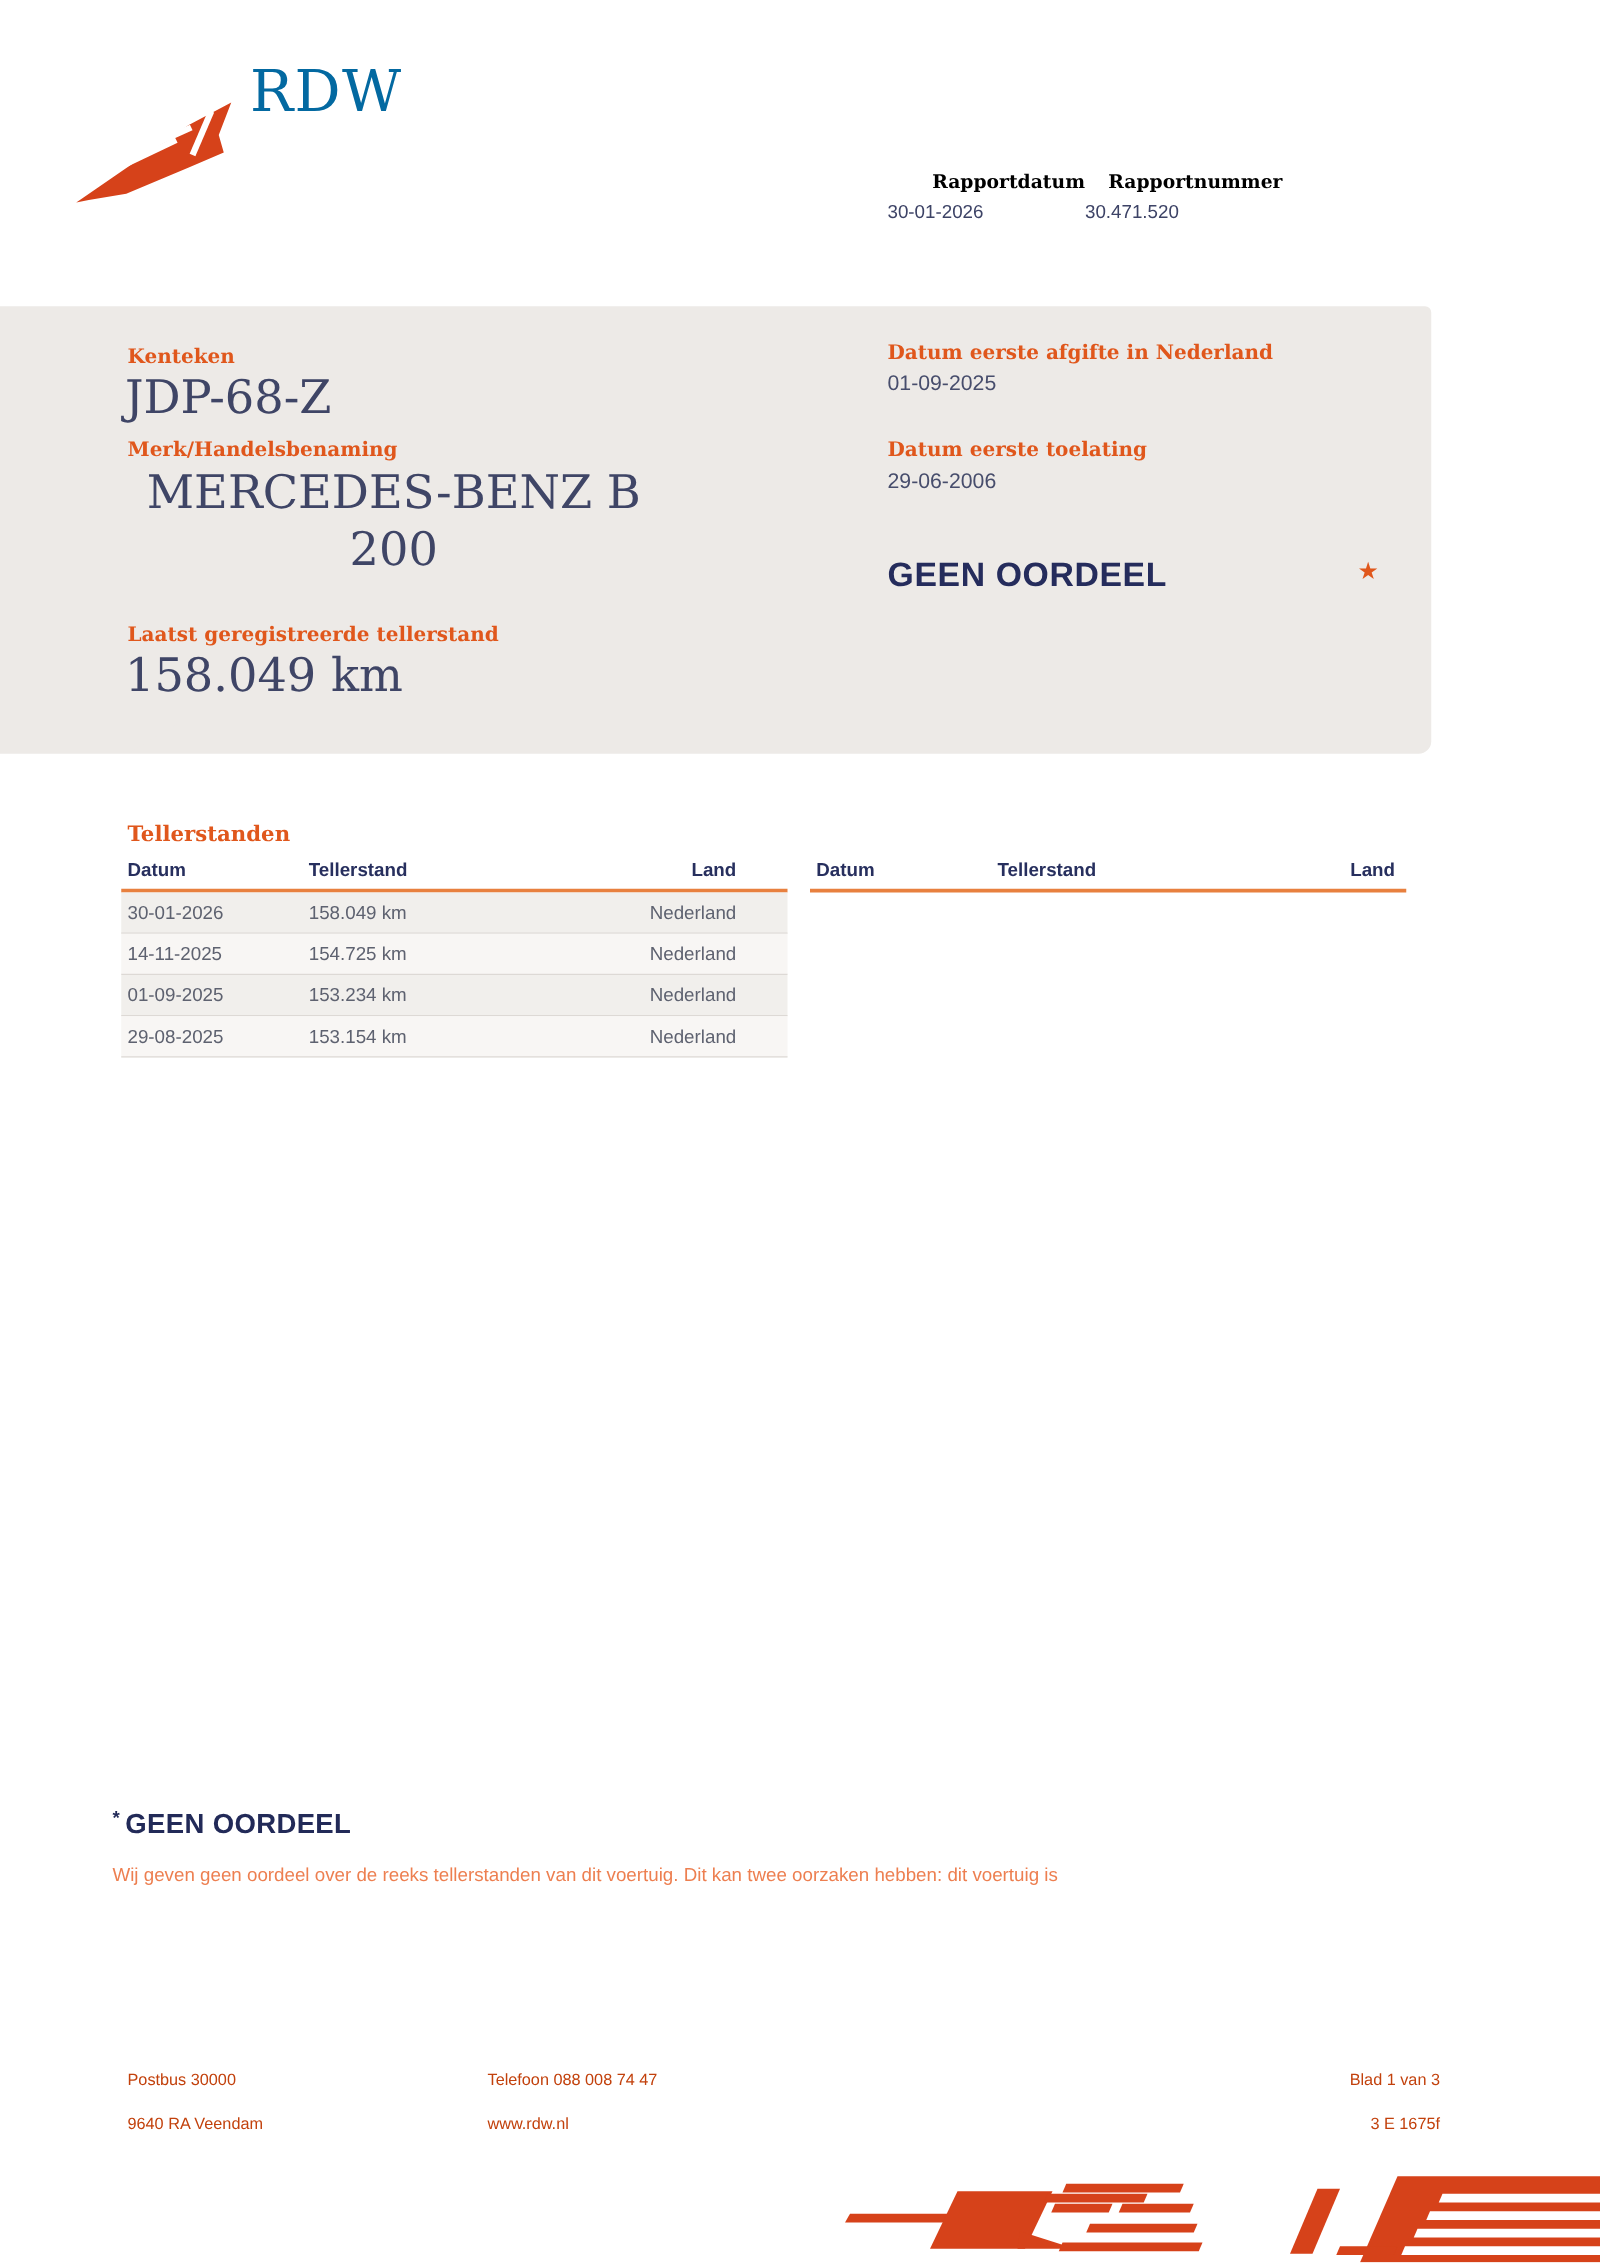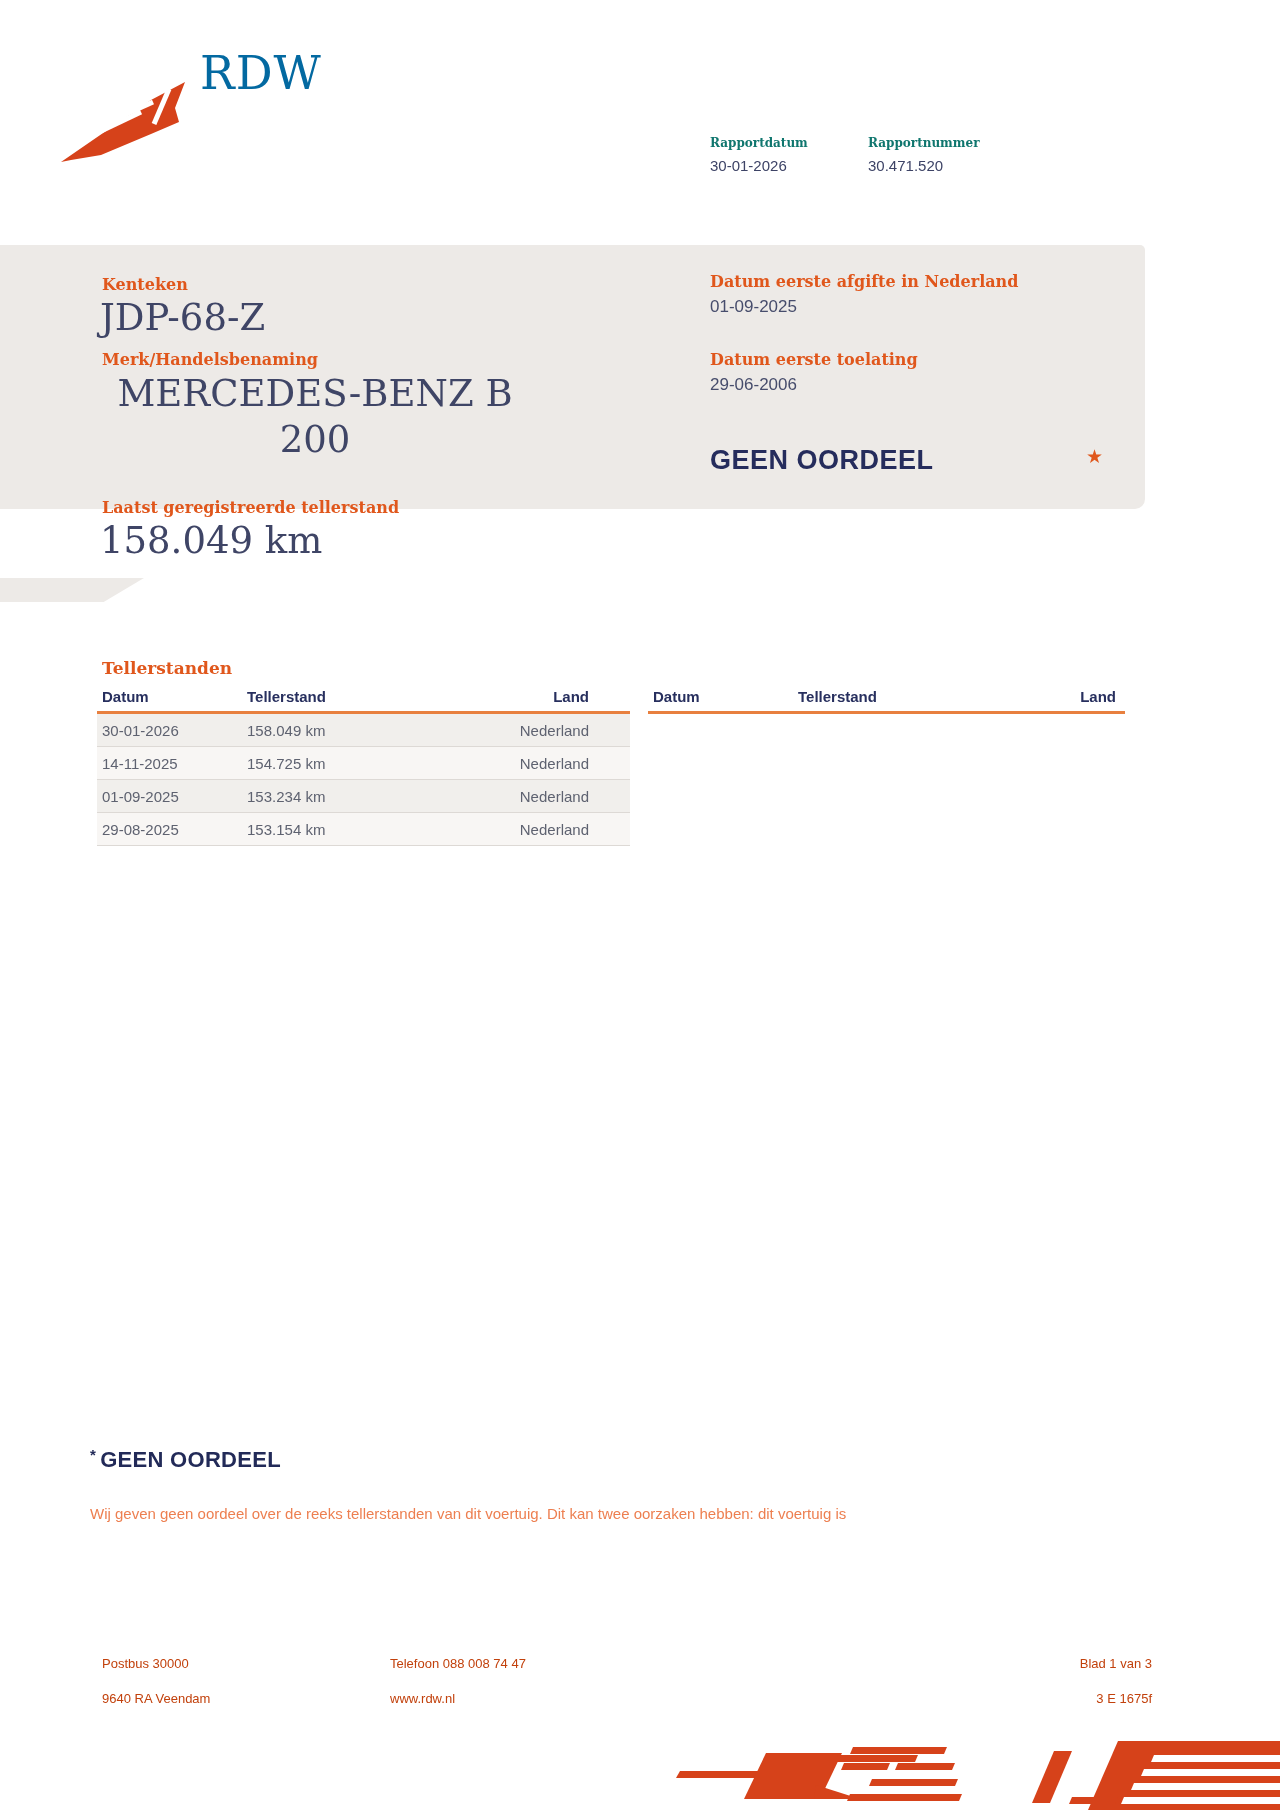--- a/index.html
+++ b/index.html
@@ -22,27 +22,27 @@
   }
   .doc-title {
     position:absolute; left:708px; top:54px;
     font-family:"DejaVu Serif", serif;
     font-size:36px; color:#e87334; white-space:nowrap;
   }
   .report-meta { position:absolute; left:710px; top:136px; display:flex; }
   .meta-col { width:158px; }
   .meta-label {
     font-family:"DejaVu Serif", serif; font-weight:bold;
-    font-size:12px; color:#0f766e;
+    font-size:15px; color:#000000;text-align:right;
   }
   .meta-value { margin-top:7px; font-size:15px; color:#3d4366; }
 
   
   .panel {
-    position:absolute; left:0; top:245px; width:1145px; height:264px;
+    position:absolute; left:0; top:245px; width:1145px; height:358px;
     background:#edeae7; border-radius:0 5px 10px 0;
   }
   .panel-tab {
     position:absolute; left:0; top:578px; width:144px; height:24px;
     background:#edeae7;
     clip-path:polygon(0 0, 100% 0, 72% 100%, 0 100%);
   }
   .field-label {
     position:absolute;
     font-family:"DejaVu Serif", serif; font-weight:bold;
@@ -94,21 +94,21 @@
   .tbl-row:nth-child(odd)  { background:#f8f6f4; }
   .tbl-row:nth-child(even) { background:#f1efec; }
 
   
   .footnote { position:absolute; left:90px; top:1446px; width:1000px; }
   .footnote-heading {
     font-size:22px; font-weight:bold; color:#222a58; letter-spacing:.3px;
   }
   .footnote-marker { font-size:15px; vertical-align:7px; margin-right:4px; color:#222a58; }
   .footnote-text {
-    margin-top:24px; font-size:15px; color:#ed7f50; line-height:33px;
+    margin-top:12px; font-size:15px; color:#ed7f50; line-height:33px;
   }
 
   
   .footer-item { position:absolute; font-size:13px; color:#c2410c; white-space:nowrap; }
   .f-left  { left:102px; }
   .f-mid   { left:390px; }
   .f-right { right:128px; text-align:right; }
   .f-row1  { top:1656px; }
   .f-row2  { top:1691px; }
 

